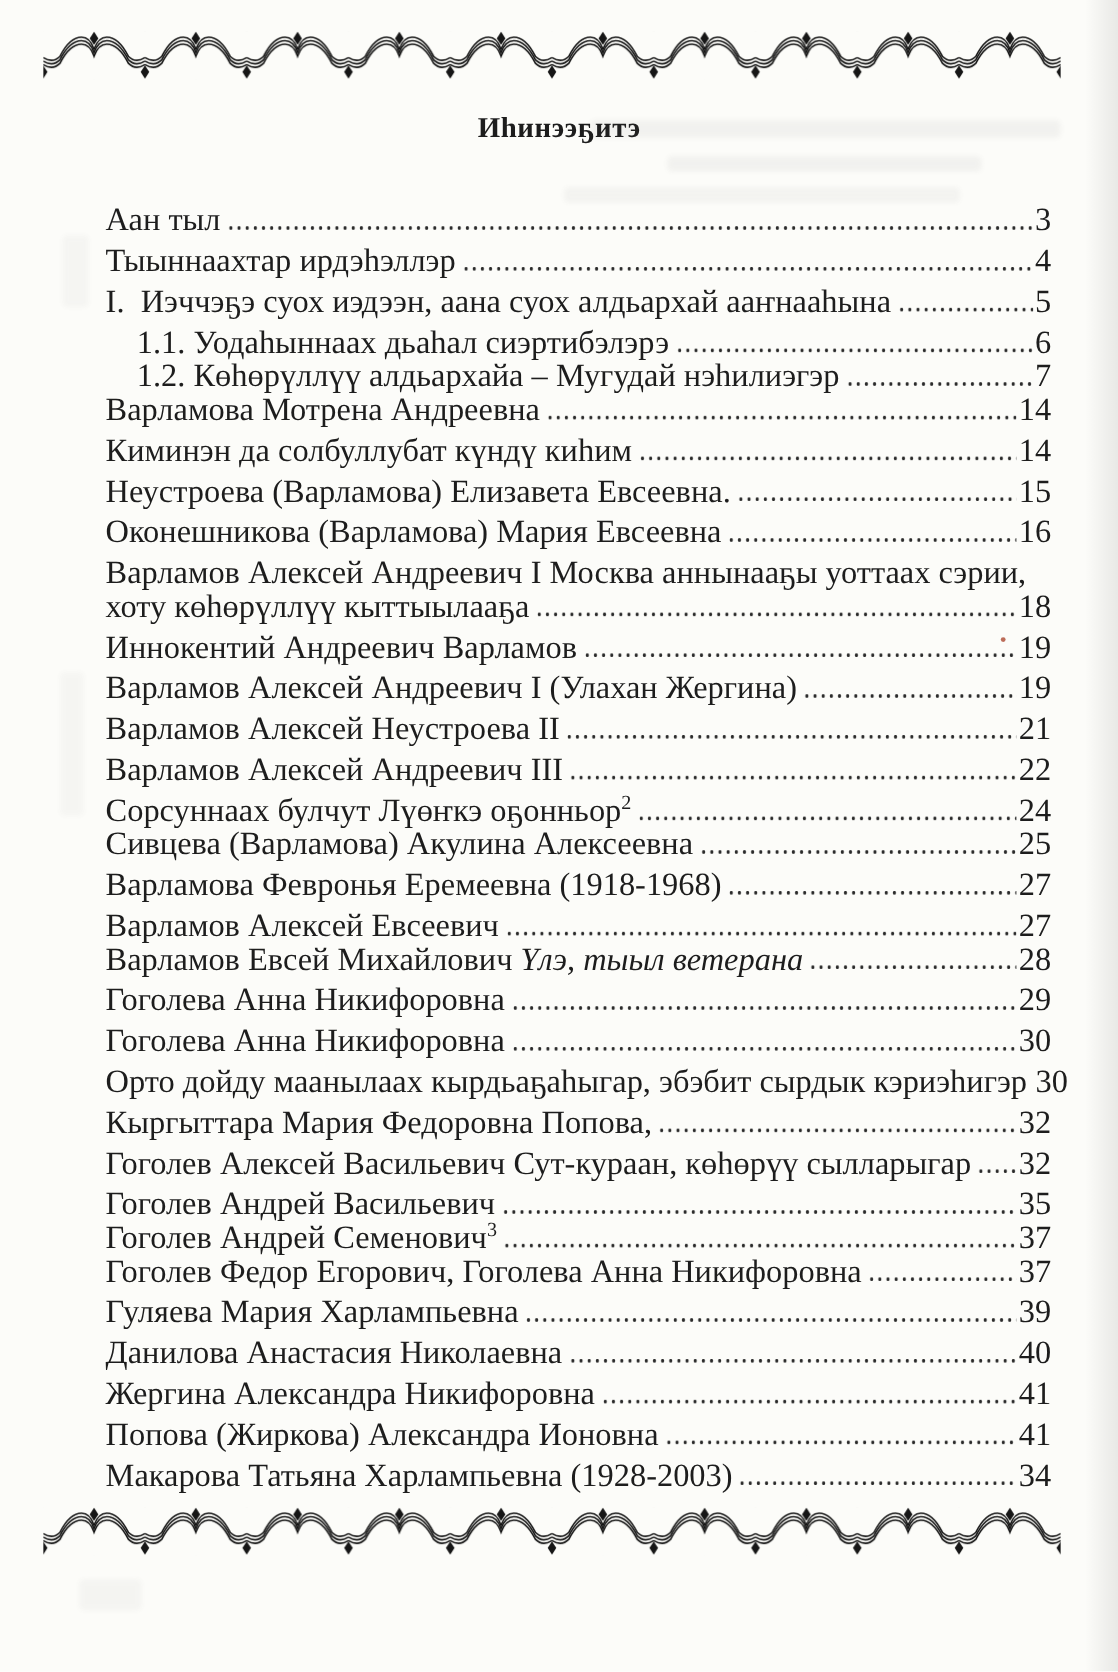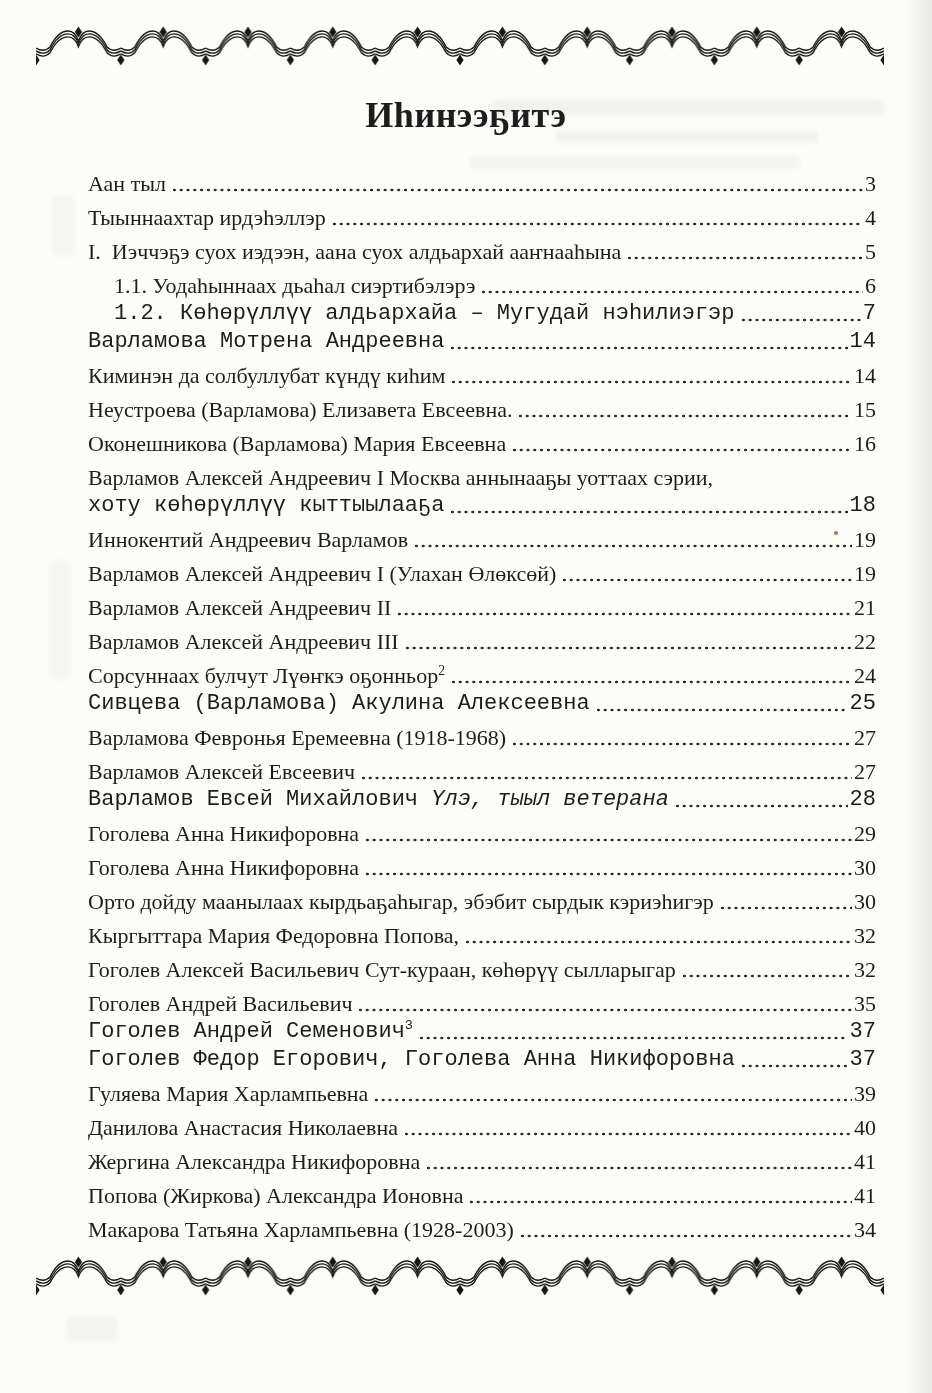--- a/index.html
+++ b/index.html
@@ -18,35 +18,35 @@
     pointer-events:none;
   }
   
   .border{position:absolute;left:36px;width:848px;height:40px;}
   .border.top{top:26px;}
   .border.bottom{top:1256px;}
   
   .title{
     position:absolute;left:0;right:0;top:94px;
     text-align:center;
-    font-size:36px;font-weight:bold;
+    font-size:24px;font-weight:bold;
     letter-spacing:0.5px;
   }
   
   .toc{
     position:absolute;left:88px;right:56px;top:163px;
-    font-size:22px;
+    font-size:27px;
     text-align:right;
   }
   .row{
     display:flex;align-items:baseline;
     line-height:27px;
     margin-top:7px;
   }
-  .row.tight{margin-top:1px;font-family:Liberation Mono, monospace;}
+  .row.tight{margin-top:1px;}
   .row.indent{padding-left:26px;}
   .label{white-space:nowrap;}
   .label i{font-style:italic;}
   .label sup{font-size:0.62em;line-height:0;vertical-align:super;}
   .dots{
     flex:1 1 auto;
     height:6px;
     align-self:flex-end;
     margin:0 2px 4px 5px;
     background-image:radial-gradient(circle, #2b2b2b 1.25px, rgba(0,0,0,0) 1.6px);
@@ -159,26 +159,26 @@
         <span class="label">хоту көһөрүллүү кыттыылааҕа</span>
         <span class="dots"></span>
         <span class="pg">18</span>
       </div>
       <div class="row">
         <span class="label">Иннокентий Андреевич Варламов</span>
         <span class="dots"></span>
         <span class="pg">19</span>
       </div>
       <div class="row">
-        <span class="label">Варламов Алексей Андреевич I (Улахан Өлөксөй)</span>
+        <span class="label">Варламов Алексей Андреевич I (Улахан Жергина)</span>
         <span class="dots"></span>
         <span class="pg">19</span>
       </div>
       <div class="row">
-        <span class="label">Варламов Алексей Андреевич II</span>
+        <span class="label">Варламов Алексей Неустроева II</span>
         <span class="dots"></span>
         <span class="pg">21</span>
       </div>
       <div class="row">
         <span class="label">Варламов Алексей Андреевич III</span>
         <span class="dots"></span>
         <span class="pg">22</span>
       </div>
       <div class="row">
         <span class="label">Сорсуннаах булчут Лүөҥкэ оҕонньор<sup>2</sup></span>

